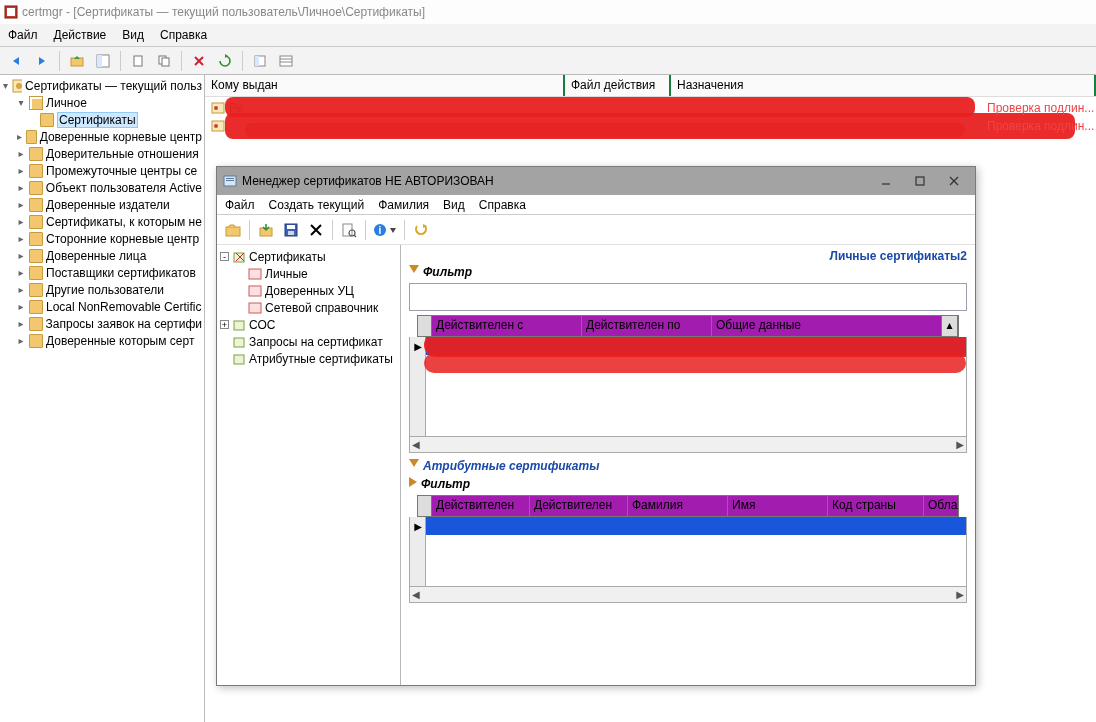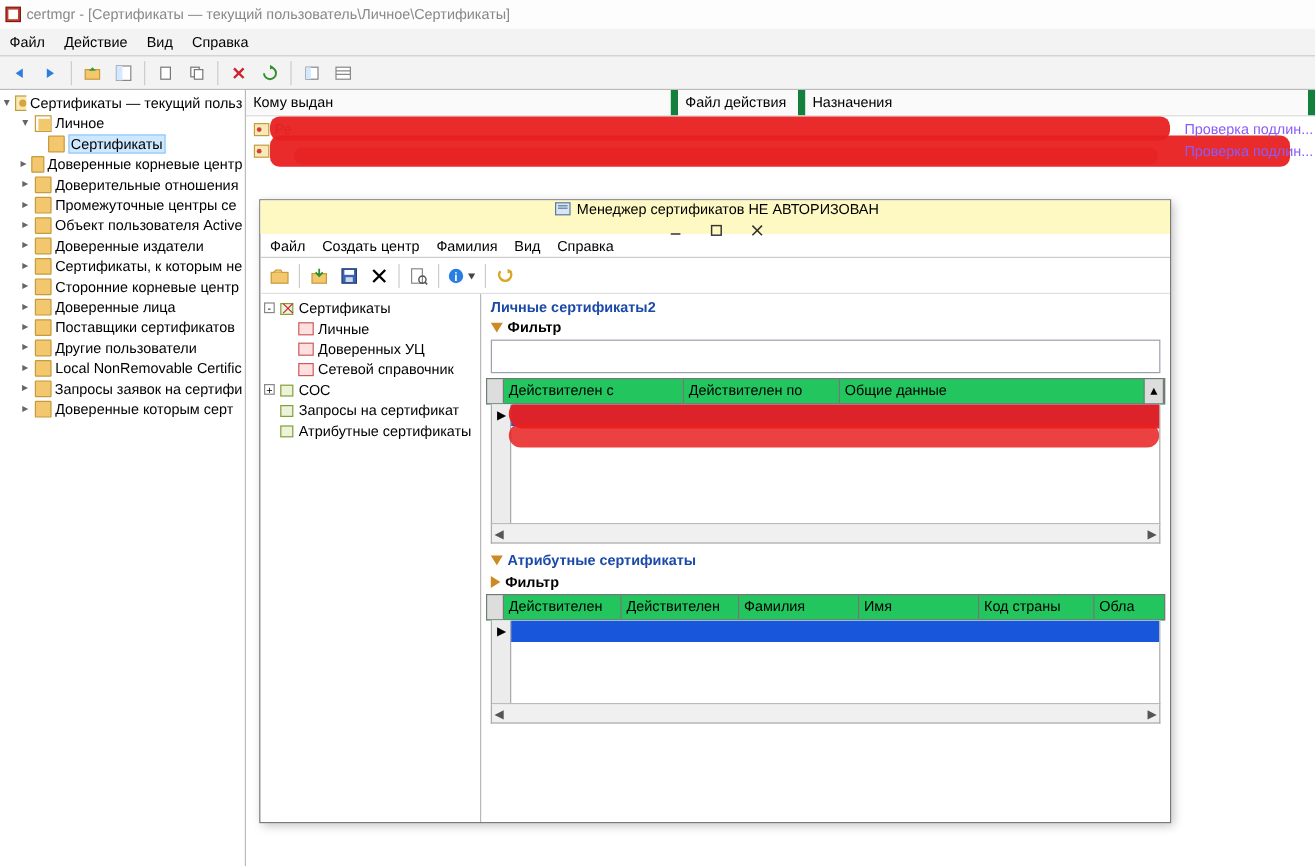--- a/index.html
+++ b/index.html
@@ -89,21 +89,21 @@
   .listpane { flex: 1; position: relative; }
   .listhdr {
     position: absolute;
     top: 0; left: 0; right: 0;
     height: 22px;
     display: flex;
     border-bottom: 1px solid #ddd;
     background: #fafafa;
   }
   .listhdr .col {
-    border-right: 6px solid #15803d;
+    border-right: 2px solid #15803d;
     padding: 3px 6px;
     white-space: nowrap;
     overflow: hidden;
   }
   .listrow {
     position: absolute;
     left: 2px;
     height: 18px;
     display: flex;
     align-items: center;
@@ -113,21 +113,21 @@
   .redact {
     position: absolute;
     background: #e82020;
     border-radius: 8px;
     filter: blur(0.6px);
     opacity: 0.95;
   }
 
   .right-txt {
     position: absolute;
-    color: #8b5cf6;
+    color: #ef4444;
   }
 
   
   .subwin {
     position: absolute;
     left: 216px;
     top: 166px;
     width: 760px;
     height: 520px;
     background: #fff;
@@ -135,22 +135,21 @@
     box-shadow: 2px 2px 8px rgba(0,0,0,.25);
     display: flex;
     flex-direction: column;
   }
   .sw-title {
     height: 28px;
     display: flex;
     align-items: center;
     justify-content: space-between;
     padding: 0 4px 0 6px;
-    background: #fef9c3;
-    flex-direction: column;
+    background: #a3a3a3;
   }
   .sw-title .left { display: flex; align-items: center; gap: 5px; }
   .sw-title .btns { display: flex; gap: 0; }
   .winctl {
     width: 34px;
     height: 22px;
     display: flex;
     align-items: center;
     justify-content: center;
     cursor: default;
@@ -182,29 +181,29 @@
     padding: 3px;
     overflow: hidden;
   }
   .sw-main { flex: 1; display: flex; flex-direction: column; overflow: hidden; position: relative; }
 
   .sect-title {
     color: #1a49a8;
     font-weight: bold;
     padding: 4px 8px 2px 8px;
     display: flex;
-    justify-content: flex-start;
+    justify-content: flex-end;
   }
   .filter-bar, .sect-ctrl {
     display: flex;
-    align-items: center;
     gap: 4px;
     padding: 0 8px 2px 8px;
     height: 18px;
     font-weight: bold;
+    font-style: italic;
   }
   .sect-ctrl .tri {
     width: 0; height: 0;
     border-left: 5px solid transparent;
     border-right: 5px solid transparent;
     border-top: 8px solid #cb8a23; 
   }
   .sect-ctrl .tri.right {
     border: 0;
     border-top: 5px solid transparent;
@@ -212,23 +211,23 @@
     border-left: 8px solid #cb8a23;
   }
   .filterbox {
     margin: 0 8px 4px 8px;
     border: 1px solid #9aa0ad;
     height: 28px;
     background: #fff;
   }
   .gridhdr {
     display: flex;
-    margin: 0 4px;
+    margin: 0 16px;
     border: 1px solid #777;
-    background: #22c55e;
+    background: #a21caf;
   }
   .gridhdr .gcell {
     border-right: 1px solid #777;
     padding: 2px 4px;
     height: 20px;
     white-space: nowrap;
     overflow: hidden;
   }
   .gridbody {
     margin: 0 8px;
@@ -521,21 +520,21 @@
       <div class="winctl">
           <svg width="12" height="12">
             <path d="M2 2 L10 10 M10 2 L2 10" stroke="#333" stroke-width="1.3"></path>
           </svg>
         </div>
     </div>
   </div>
 
   <div class="sw-menubar">
     <span>Файл</span>
-    <span>Создать центр</span>
+    <span>Создать текущий</span>
     <span>Фамилия</span>
     <span>Вид</span>
     <span>Справка</span>
   </div>
 
   <div class="sw-toolbar">
     <div class="tbbtn">
         <svg width="16" height="16">
           <rect x="1" y="5" width="14" height="9" fill="#f2c76d" stroke="#c79a3b"></rect>
           <path d="M3 5 l2 -2 l4 0 l1 2" fill="#f2c76d" stroke="#c79a3b"></path>

